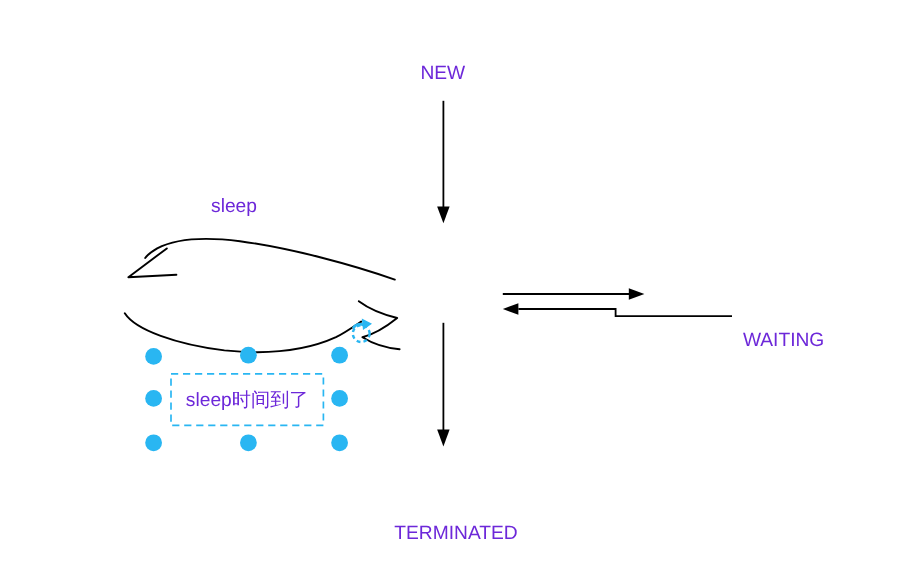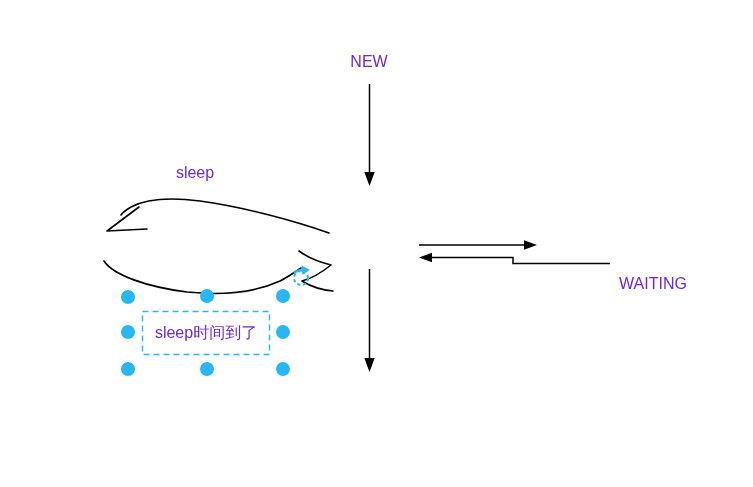--- a/index.html
+++ b/index.html
@@ -92,18 +92,19 @@
       <polygon class="rot-tip" points="301.5,265.5 310,269.8 302.5,275"></polygon>
     </g>
   </svg>
 
   <div class="label" style="left:339px;top:53px;width:60px;">NEW</div>
 
 
   <div class="label" style="left:613px;top:242px;width:80px;margin-top:33px;">WAITING</div>
 
 
+  <div class="label" style="left:318px;top:436px;width:124px;">TERMINATED</div>
 
   <div class="label" style="left:170px;top:164px;width:50px;">sleep</div>
 
   <div class="note-label">sleep时间到了</div>
 
 </div>
 
 </body></html>

